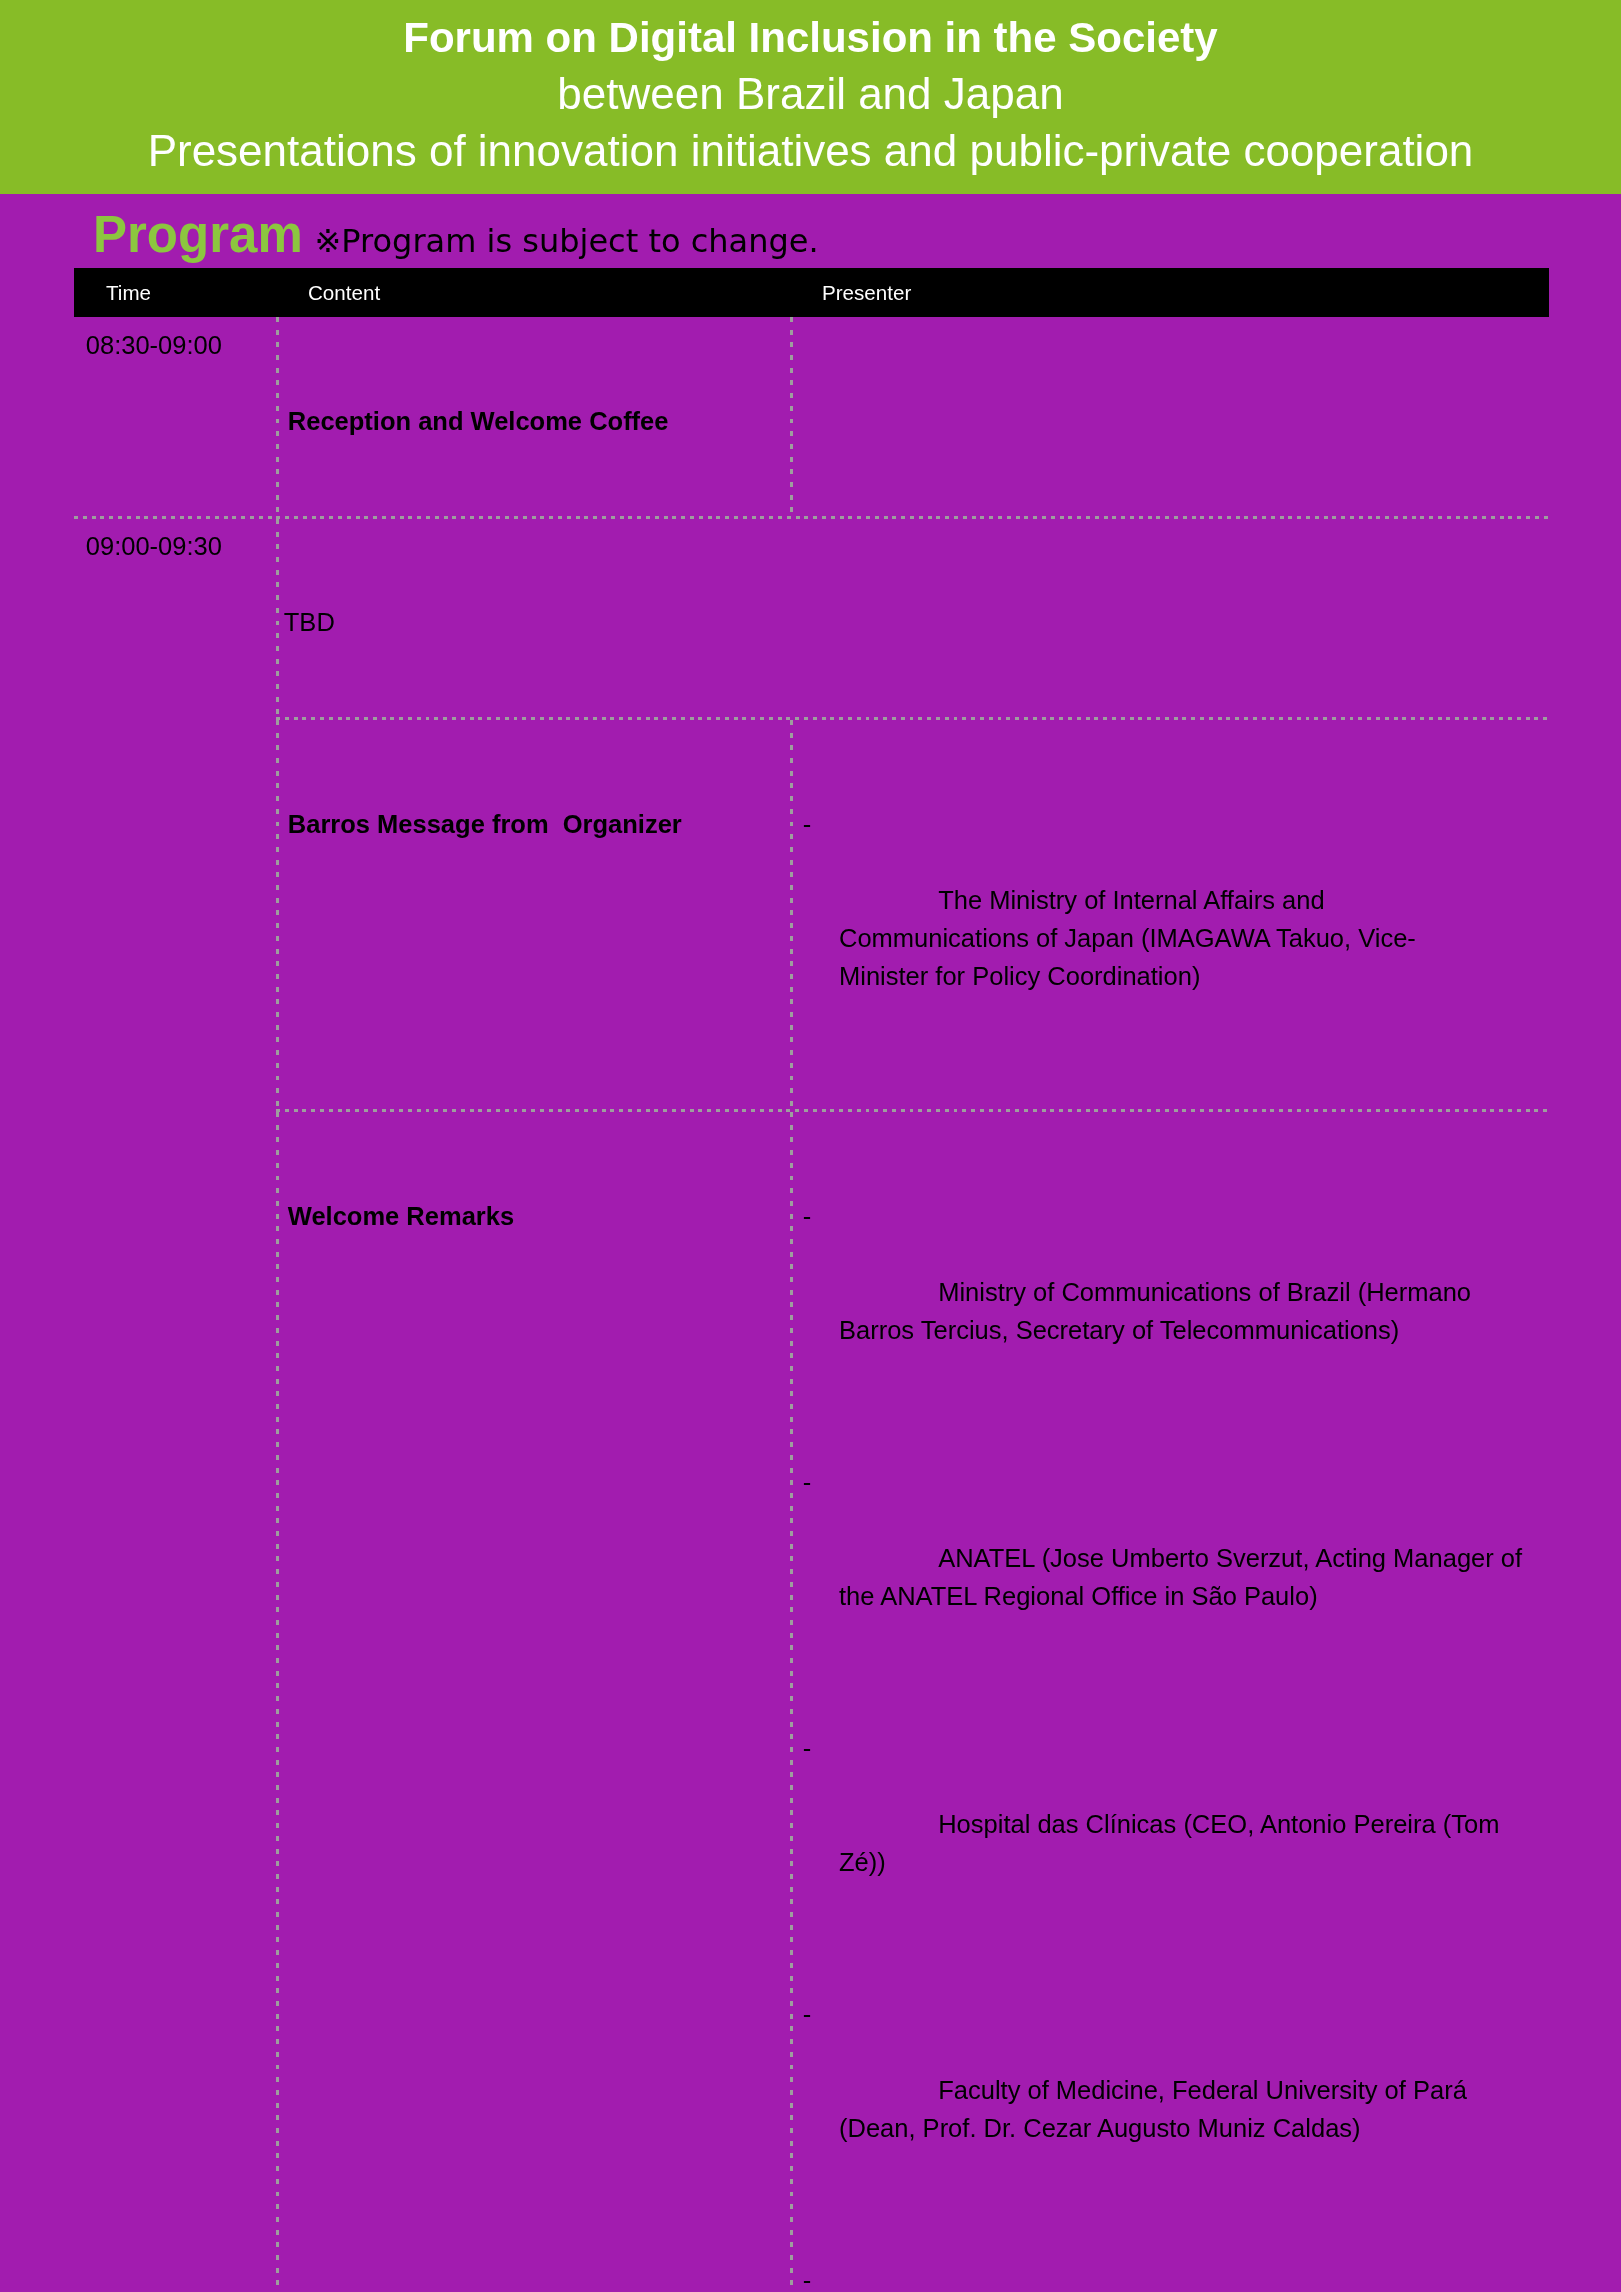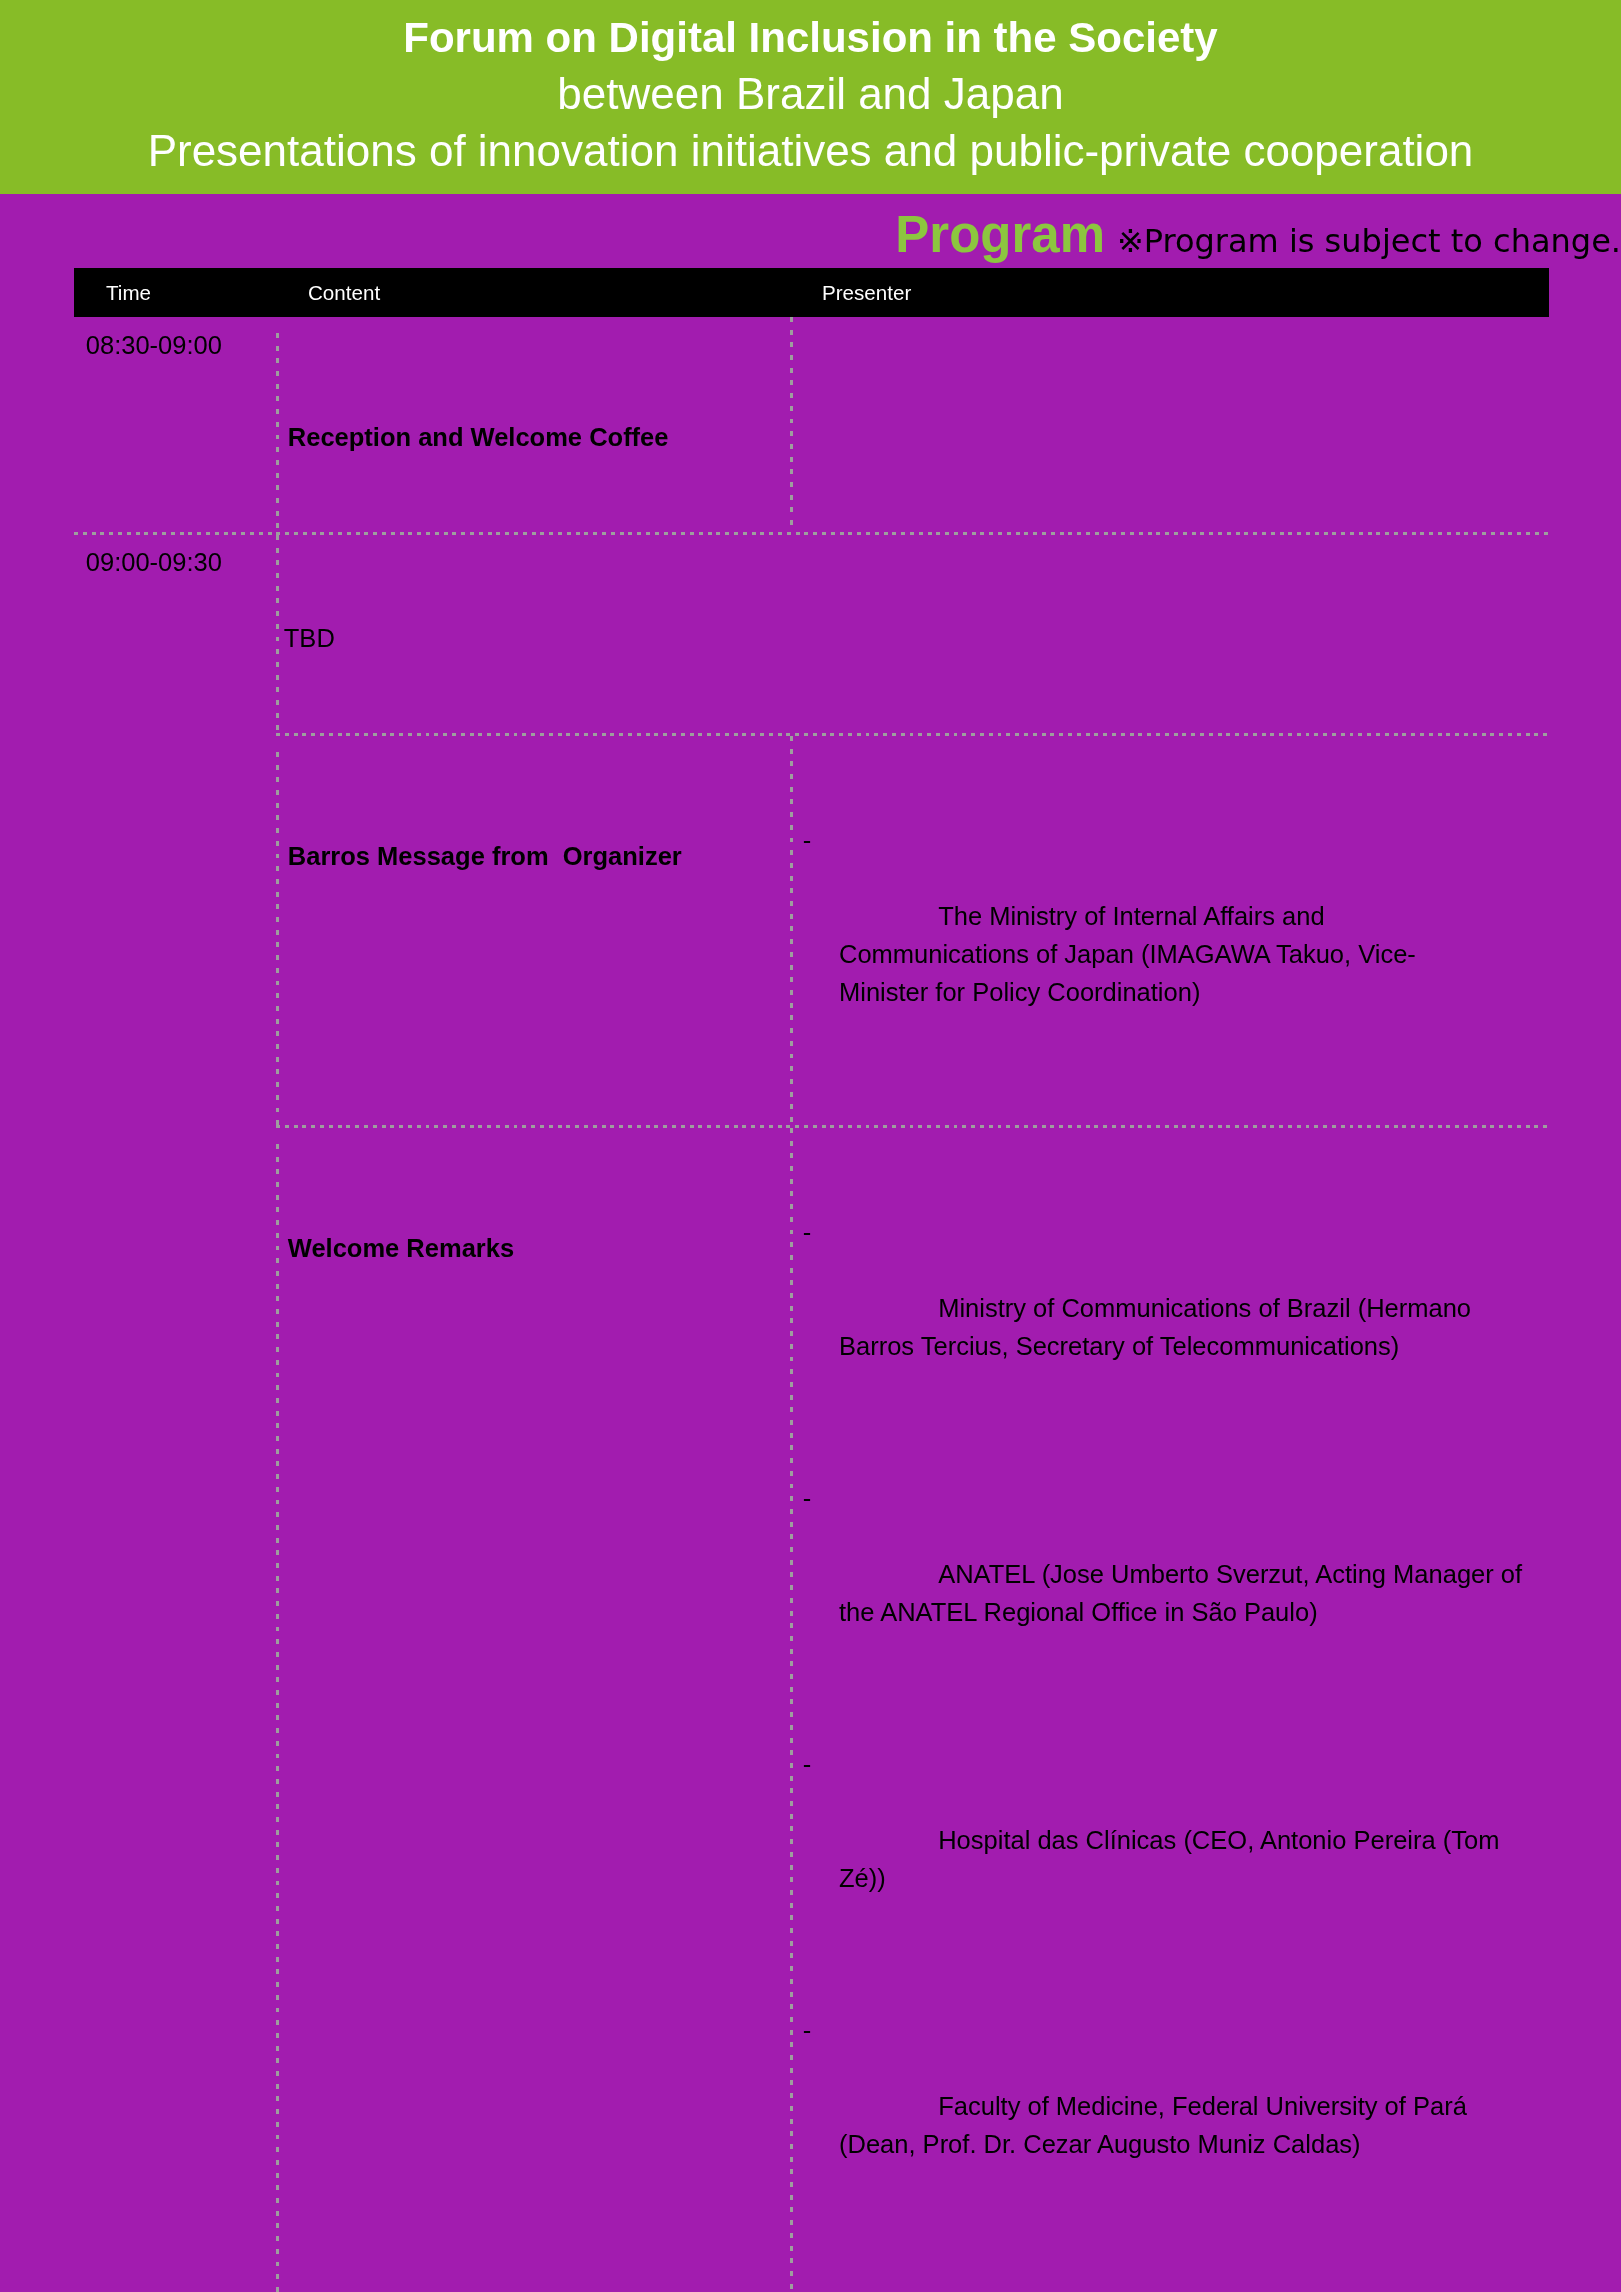--- a/index.html
+++ b/index.html
@@ -11,42 +11,42 @@
   
   .banner{
     height:194px;background:#87BC27;color:#fff;text-align:center;
     box-sizing:border-box;padding-top:9.8px;
   }
   .banner-title{font-size:42px;font-weight:700;line-height:55px;}
   .banner-sub{font-size:44px;font-weight:400;line-height:57px;}
   
   .heading{
     height:74px;box-sizing:border-box;padding:14.7px 0 0 93px;
-    display:flex;align-items:baseline;justify-content:flex-end;
+    display:flex;align-items:baseline;
   }
   .heading-title{font-size:51px;font-weight:700;color:#8CC63F;line-height:1;}
   .heading-note{
     font-size:32px;color:#000;margin-left:11.8px;line-height:1;
     font-family:"DejaVu Sans","Liberation Sans",sans-serif;
   }
   
   .ptable{margin-left:74px;width:1475px;}
   .thead{
     height:49px;background:#000;color:#fff;
     display:grid;grid-template-columns:202px 514px 1fr;align-items:center;
     font-size:20.6px;font-weight:400;
   }
   .thead .hcell{padding-left:0;margin-left:32px;}
   .trow{display:grid;grid-template-columns:202px 514px 1fr;box-sizing:border-box;}
   .trow.span2{grid-template-columns:202px 1fr;}
   .subrows{display:block;}
   .subrow{display:grid;grid-template-columns:514px 1fr;box-sizing:border-box;}
   .cell{box-sizing:border-box;font-size:25.5px;line-height:38px;white-space:pre-wrap;}
   .time{padding:8.8px 3.9px 0 11.8px;}
-  .content{padding:8.8px 11.8px 0 11.8px;position:relative;margin-top:16px;}
+  .content{padding:8.8px 11.8px 0 11.8px;position:relative;}
   .presenter{padding:8.8px 7.8px 0 0;position:relative;}
   .vl::before{
     content:"";position:absolute;left:0;top:0;bottom:0;width:2.9px;
     background-image:repeating-linear-gradient(180deg,#9E9E9E 0 4.9px,transparent 4.9px 12.7px);
   }
   .ctitle{font-weight:700;}
   .p-item{position:relative;padding-left:49px;}
   .p-item .dash{position:absolute;left:12.7px;top:0;}
   .p-plain{padding-left:7.8px;}
   .hsep{

